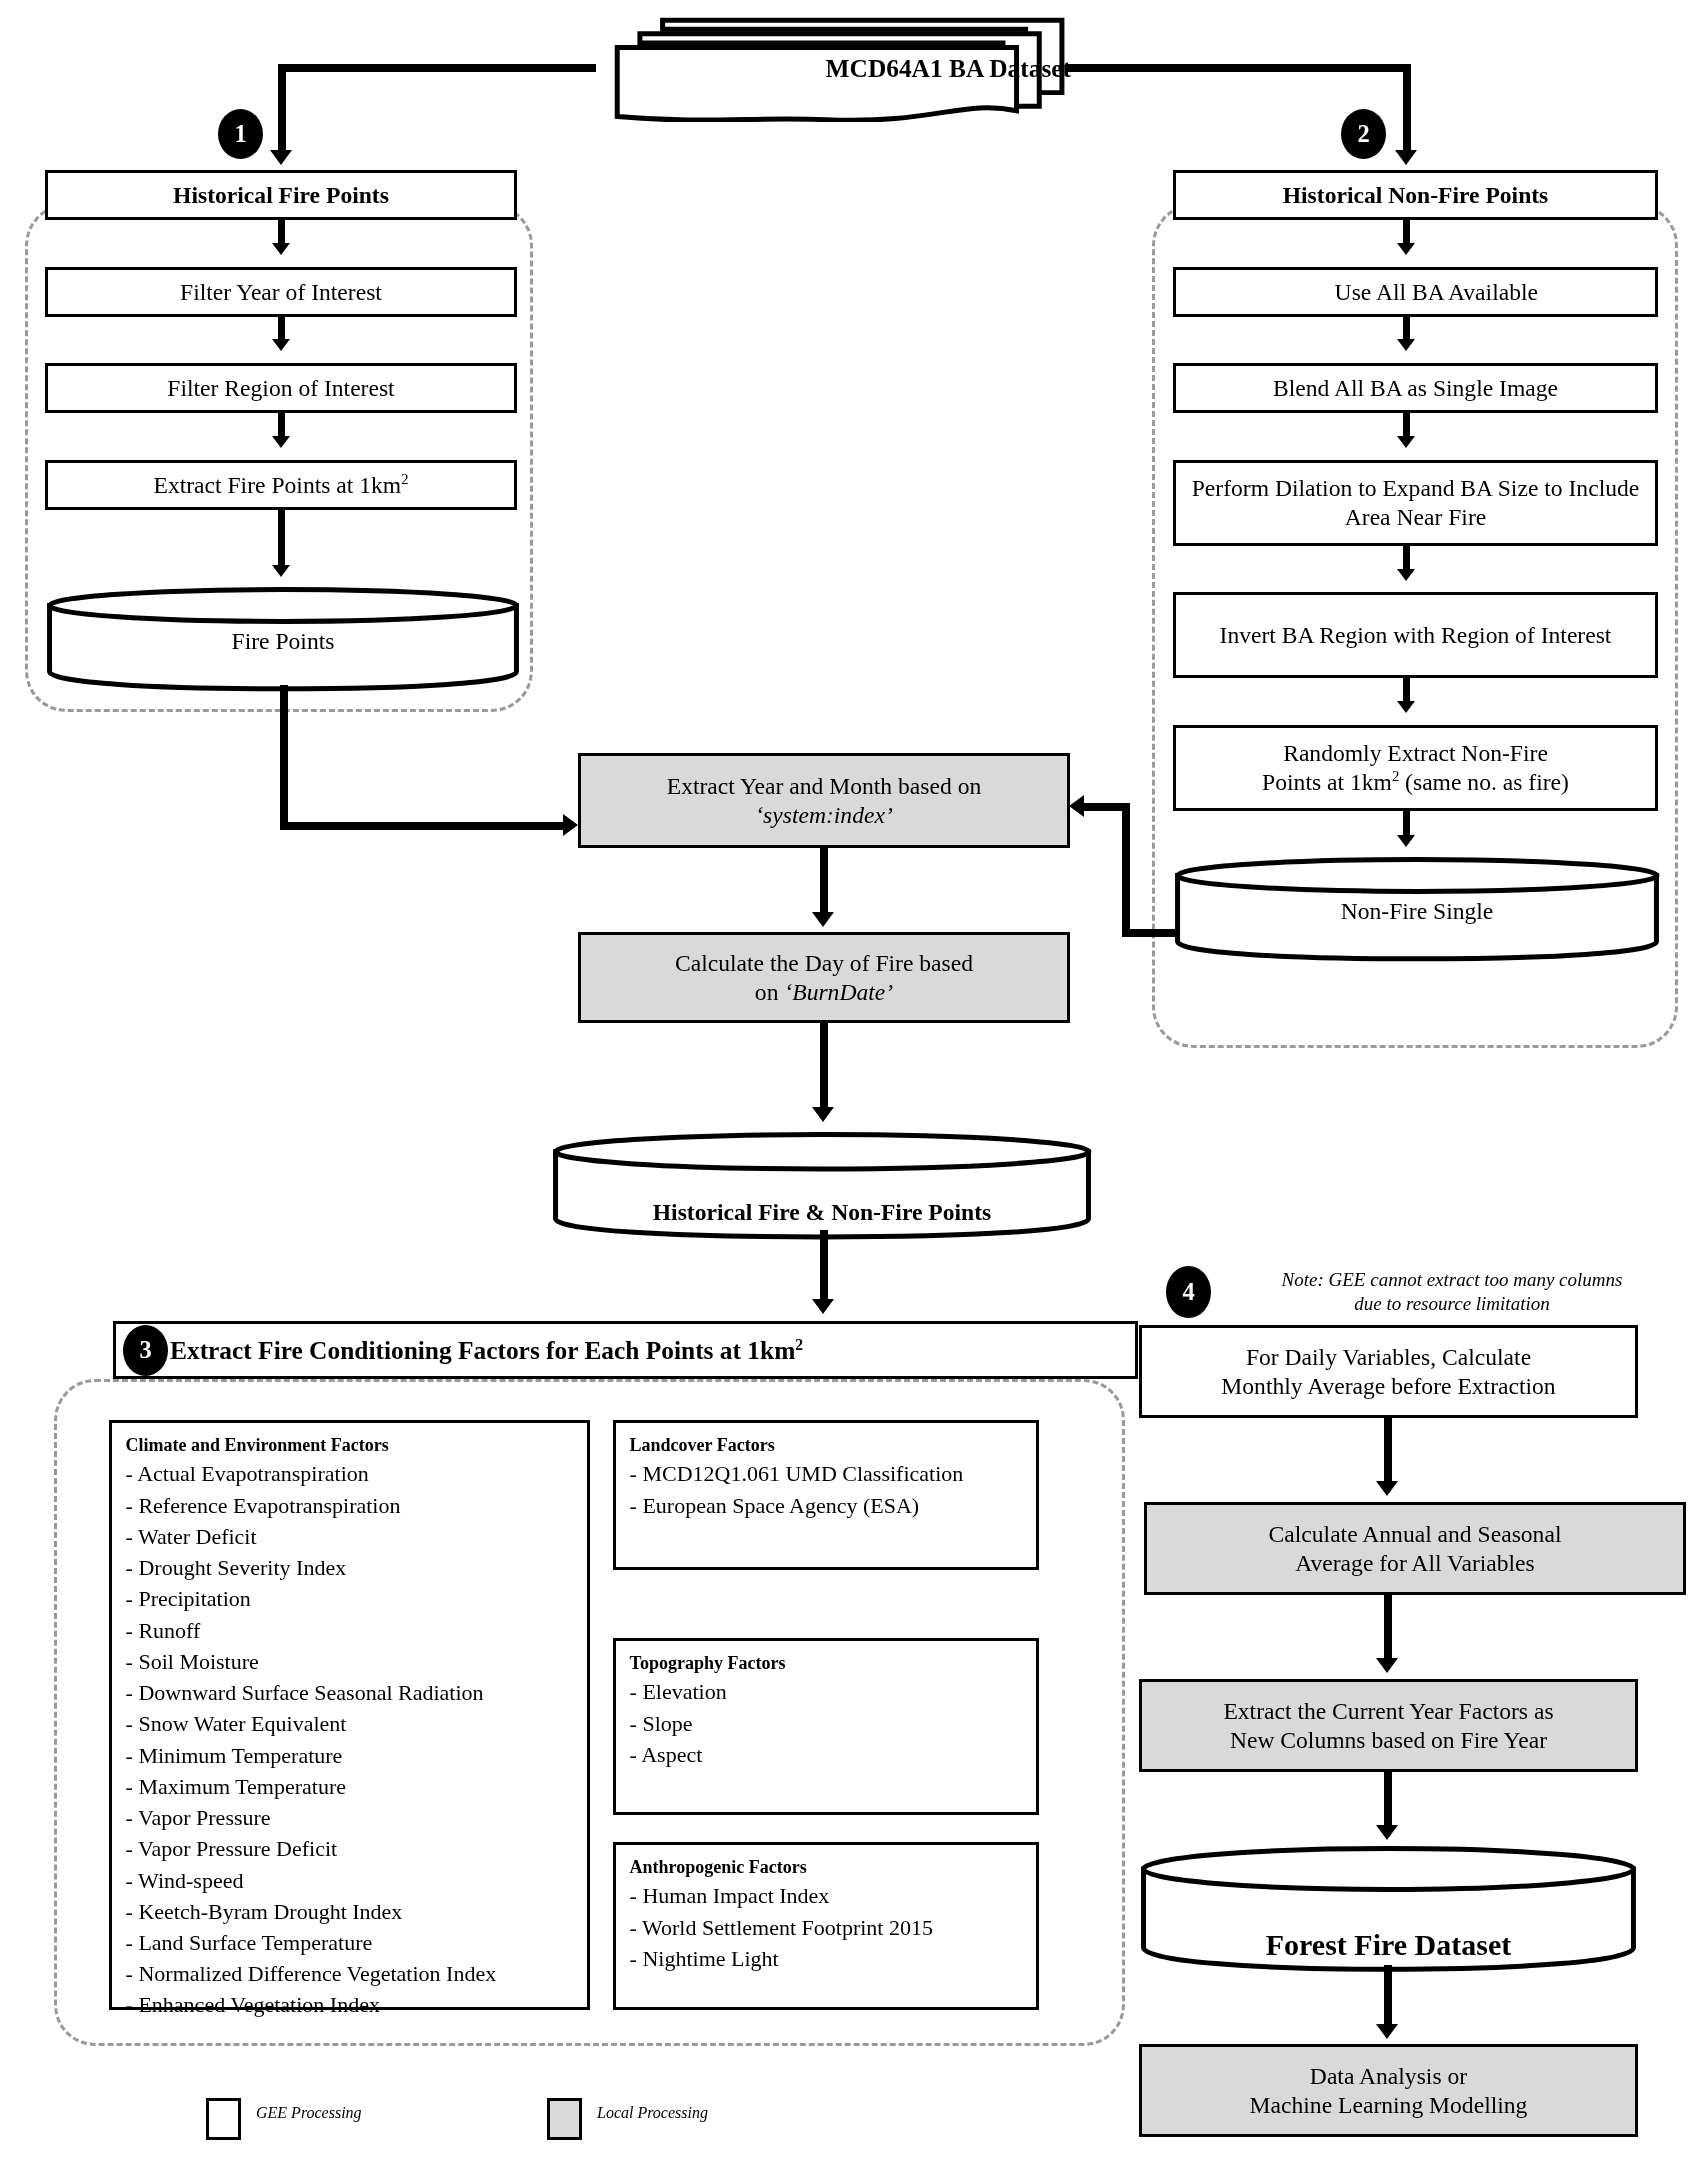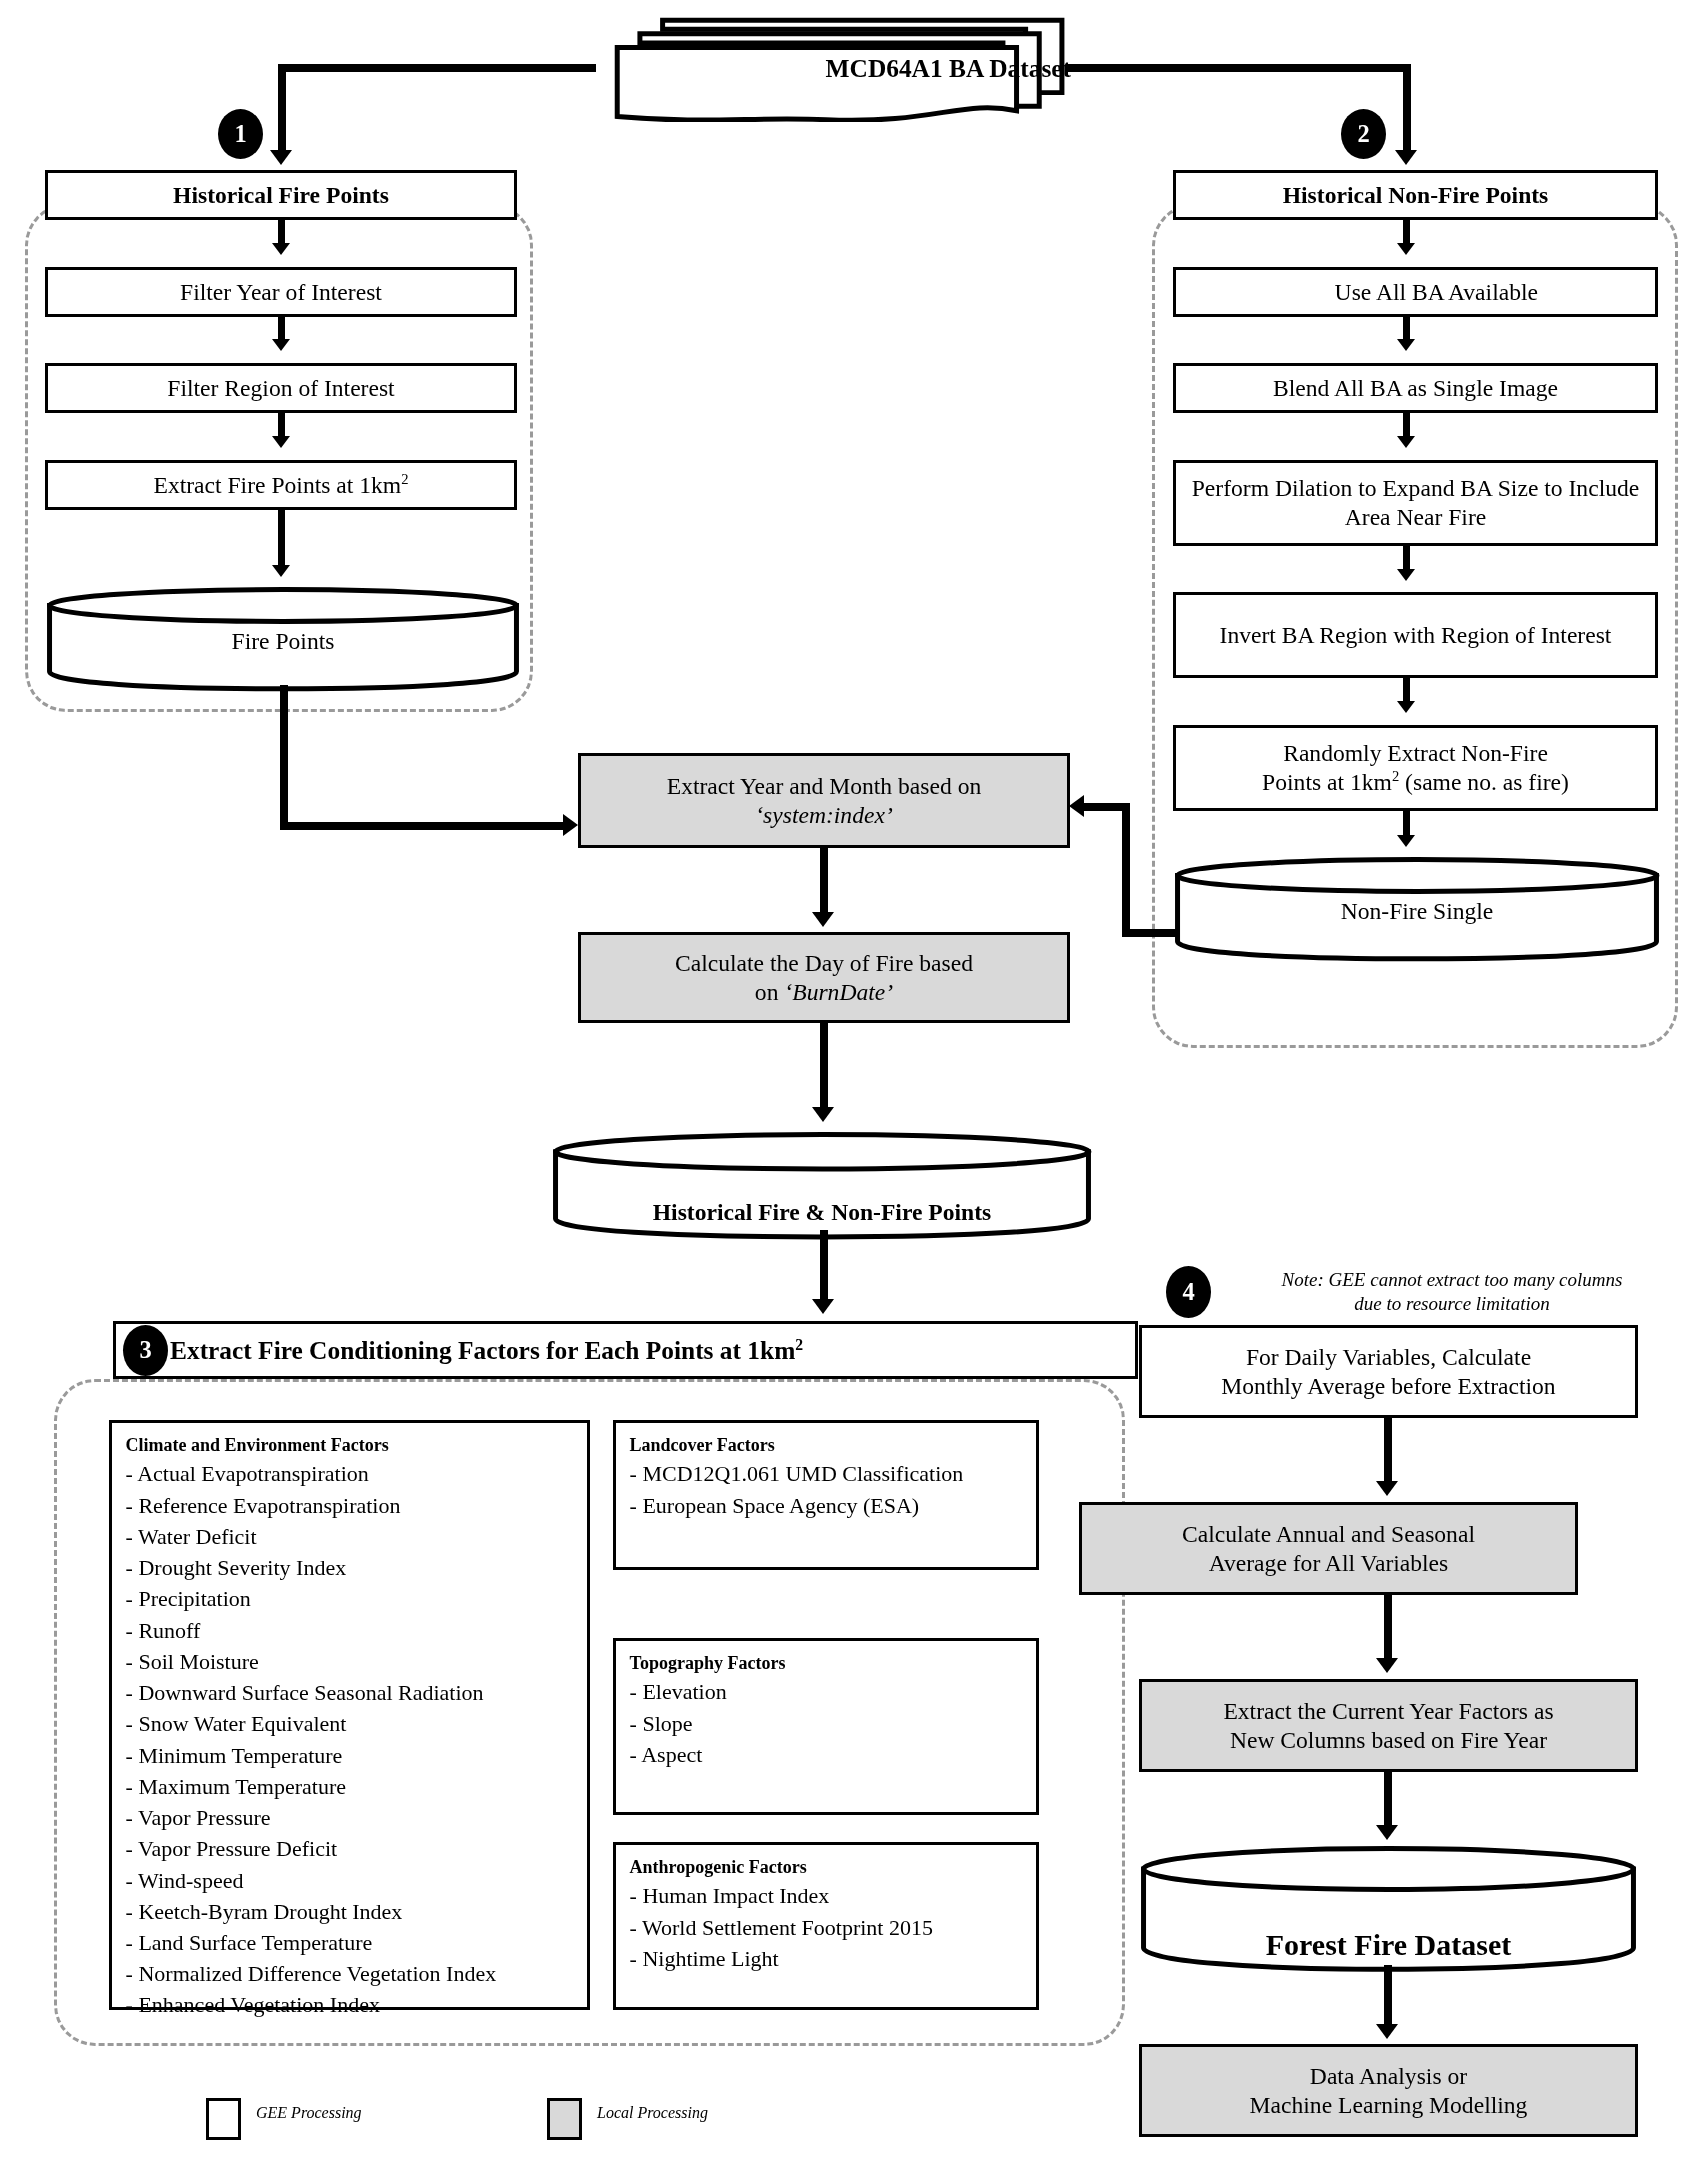--- a/index.html
+++ b/index.html
@@ -365,21 +365,21 @@
   <div class="node" style="left:1139px; top:1325px; width:499px; height:93px;">
     <span>
       <span>For Daily Variables, Calculate</span><br>
       <span>Monthly Average before Extraction</span>
     </span>
   </div>
 
   <div class="ln" style="left:1384px; top:1418px; width:8.2px; height:67px;"></div>
   <div class="arrow-d" style="left:1376px; top:1481px;"></div>
 
-  <div class="node gray" style="left:1079px; top:1502px; width:499px; height:93px;">
+  <div class="node gray" style="left:1144px; top:1502px; width:542px; height:93px;">
     <span>
       <span>Calculate Annual and Seasonal</span><br>
       <span>Average for All Variables</span>
     </span>
   </div>
 
   <div class="ln" style="left:1384px; top:1595px; width:8.2px; height:67px;"></div>
   <div class="arrow-d" style="left:1376px; top:1658px;"></div>
 
   <div class="node gray" style="left:1139px; top:1679px; width:499px; height:93px;">

